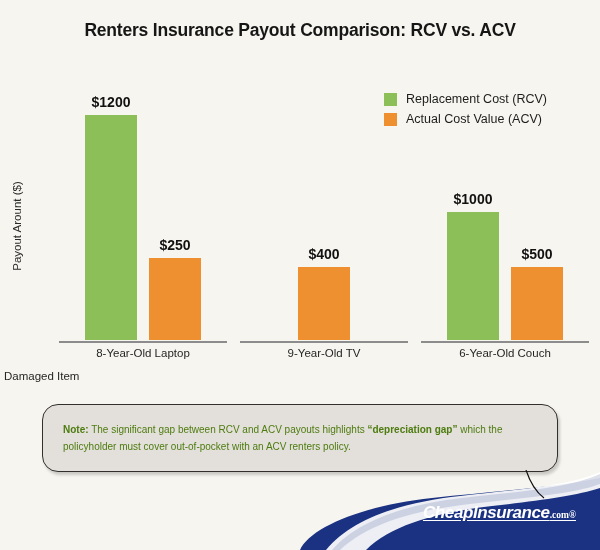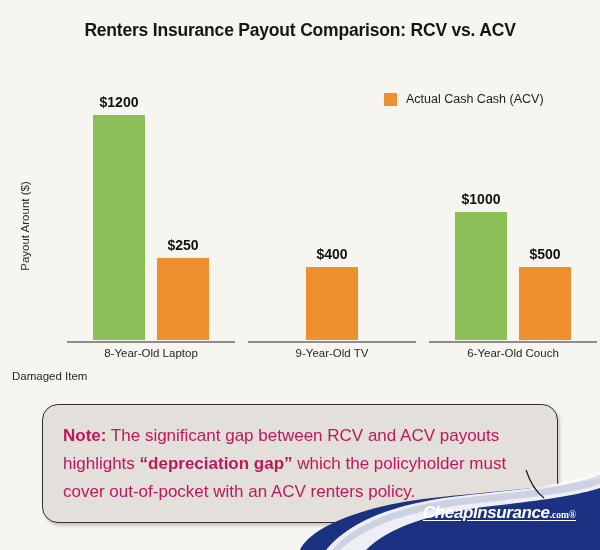--- a/index.html
+++ b/index.html
@@ -14,21 +14,21 @@
 
   
   .chart-title{
     position:absolute;top:20px;left:0;width:600px;
     text-align:center;
     font-size:17.5px;font-weight:bold;letter-spacing:-0.2px;
     color:#161616;
   }
 
   
-  .plot{position:absolute;left:12px;top:70px;width:520px;height:320px;}
+  .plot{position:absolute;left:4px;top:70px;width:520px;height:320px;}
 
   .ylabel{
     position:absolute;left:-62px;top:150px;width:150px;
     transform:rotate(-90deg);
     transform-origin:center center;
     text-align:center;
     font-size:11.5px;color:#2a2a2a;
   }
 
   .groups{
@@ -80,21 +80,21 @@
     position:absolute;left:42px;top:404px;width:516px;
     box-sizing:border-box;
     background:#e3dfda;
     border:1.4px solid #32302e;
     border-radius:16px;
     padding:17px 20px 16px 20px;
     box-shadow:2px 3px 3px rgba(0,0,0,.18);
     z-index:3;
   }
   .note-text{
-    font-size:17px;line-height:1.65;color:#be185d;
+    font-size:10px;line-height:1.65;color:#4d7c0f;
   }
   .note-text b{font-weight:bold;}
 
   
   .logo{position:absolute;right:0;bottom:0;width:300px;height:80px;z-index:4;}
   .logo svg{display:block;}
   .logo-text{
     position:absolute;right:24px;bottom:27px;
     font-size:17px;font-weight:bold;font-style:italic;
     color:#ffffff;letter-spacing:-0.4px;white-space:nowrap;
@@ -154,22 +154,26 @@
       <div class="cat">8-Year-Old Laptop</div>
       <div class="cat">9-Year-Old TV</div>
       <div class="cat">6-Year-Old Couch</div>
     </div>
 
     <div class="xlabel">Damaged Item</div>
   </div>
 
   <div class="legend">
     <div class="legend-row">
+      <span class="swatch rcv"></span>
+      <span class="legend-label">Replacement Cost (RCV)</span>
+    </div>
+    <div class="legend-row">
       <span class="swatch acv"></span>
-      <span class="legend-label">Actual Cash Cash (ACV)</span>
+      <span class="legend-label">Actual Cost Value (ACV)</span>
     </div>
   </div>
 
   <div class="note-box">
     <div class="note-text"><b>Note:</b><span> The significant gap between RCV and ACV payouts highlights </span><b>“depreciation gap”</b><span> which the policyholder must cover out-of-pocket with an ACV renters policy.</span></div>
   </div>
 
   <div class="logo">
     <svg width="300" height="80" viewBox="0 0 300 80">
       <path d="M0,80 C10,58 60,36 132,28 C196,21 250,18 300,8 L300,80 Z" fill="#1a3281"></path>

